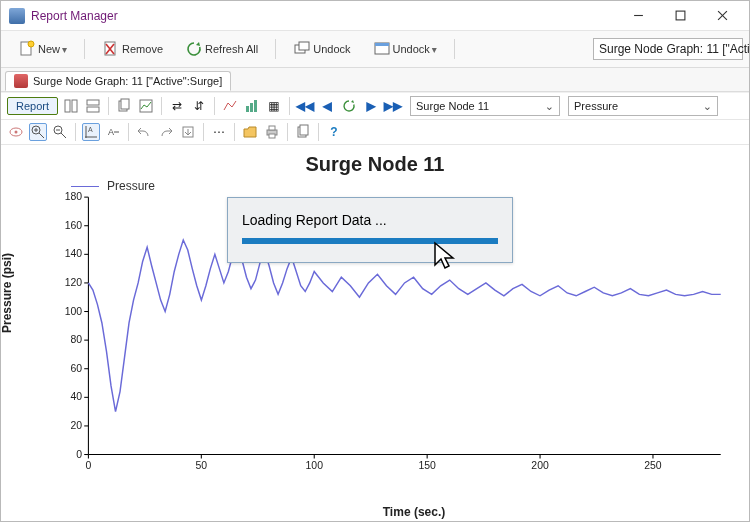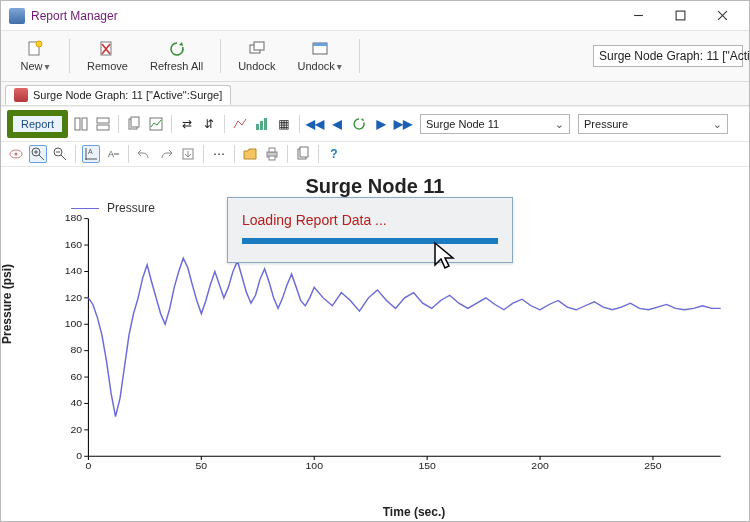--- a/index.html
+++ b/index.html
@@ -6,47 +6,47 @@
   html, body { margin: 0; padding: 0; font-family: "Segoe UI", Tahoma, sans-serif; font-size: 12px; color: #222; background: #fff;}
   .window { width: 750px; height: 522px; border: 1px solid #b9b9b9; background: #fff; display: flex; flex-direction: column; position: relative; }
   .titlebar { height: 30px; display: flex; align-items: center; padding: 0 6px 0 8px; background: #fff; border-bottom: 1px solid #e5e5e5;}
   .titlebar .app-icon { width: 16px; height: 16px; background: linear-gradient(180deg,#7fa7d8,#3f6ea8); border-radius: 2px; margin-right: 6px;}
   .titlebar .title { flex: 1; font-size: 12px; color: #701a75; }
   .win-btn { width: 42px; height: 28px; display: flex; align-items: center; justify-content: center; color: #555; }
   .win-btn svg { width: 11px; height: 11px; }
   .toolbar { display: flex; align-items: stretch; padding: 4px 6px; border-bottom: 1px solid #dcdcdc; background: #f9f9f9; gap: 0;}
   .tb-group { display: flex; align-items: stretch; }
   .tb-sep { width: 1px; background: #d5d5d5; margin: 4px 6px;}
-  .tb-btn { min-width: 56px; padding: 4px 10px 4px 10px; display: flex; flex-direction: column; align-items: center; justify-content: center; gap: 2px; border: 1px solid transparent; border-radius: 2px; font-size: 11px; color: #333;}
+  .tb-btn { min-width: 56px; padding: 4px 10px 4px 10px; display: flex; flex-direction: row; align-items: center; justify-content: center; gap: 2px; border: 1px solid transparent; border-radius: 2px; font-size: 11px; color: #333;}
   .tb-btn .ico { width: 18px; height: 18px; display:flex; align-items:center; justify-content:center; }
   .tb-btn .caret { margin-left: 2px; font-size: 10px; color:#666;}
   .tb-right { margin-left: auto; display:flex; align-items:center;}
   .combo { height: 22px; border: 1px solid #b5b5b5; background:#fff; display:flex; align-items:center; padding: 0 5px; font-size: 12px; color:#222;}
   .combo .cv { flex:1; white-space:nowrap;}
   .combo .dd { color:#555; margin-left:6px;}
   .doc-tabbar { padding: 3px 4px 0 4px; background:#f7f7f7; border-bottom:1px solid #dcdcdc; display:flex;}
   .doc-tab { display:flex; align-items:center; gap:5px; border:1px solid #c7c7c7; border-bottom-color:#fff; background:#fff; padding:2px 8px; font-size:11px; border-radius:3px 3px 0 0;}
   .doc-tab .ic{width:14px;height:14px;background:linear-gradient(180deg,#e06666,#b33a3a);border-radius:2px;}
   .rtoolbar1, .rtoolbar2 { display:flex; align-items:center; gap:4px; padding:3px 6px; background:#fff; border-bottom:1px solid #e6e6e6;}
   .rtoolbar1 { border-top:1px solid #f0f0f0;}
-  .rtoolbar1 .report-btn { border:6px solid #4d7c0f; background:#eaf2fc; color:#1a4a80; padding:2px 8px; border-radius:2px; font-size:11px;}
+  .rtoolbar1 .report-btn { border:1px solid #4d7c0f; background:#eaf2fc; color:#1a4a80; padding:2px 8px; border-radius:2px; font-size:11px;}
   .small-ico { width:18px; height:18px; display:flex; align-items:center; justify-content:center; border:1px solid transparent; border-radius:2px;}
   .small-sep { width:1px; height:18px; background:#d5d5d5; margin:0 2px;}
   .nav-arrow { color:#1a5fb4; font-weight:bold;}
   .rtoolbar1 .combo { height:20px; font-size:11px;}
   .chart-area { position:relative; flex:1; overflow:hidden; padding: 6px 10px 10px 10px;}
   .chart-title { text-align:center; font-size:20px; font-weight:700; margin: 2px 0 2px 0;}
   .legend { position:absolute; left:70px; top:34px; display:flex; align-items:center; gap:8px; font-size:12px; color:#333;}
   .legend .sw { width:28px; height:0; border-top:1.5px solid #6a6ad8;}
   .plot { position:absolute; left:56px; right:22px; top:46px; bottom:44px;}
   .plot svg { width:100%; height:100%; }
   .ylabel { position:absolute; left:6px; top:50%; transform: translateY(-50%) rotate(-90deg); transform-origin:left center; font-size:12px; font-weight:600; white-space:nowrap;}
   .xlabel { position:absolute; left:50%; bottom:2px; transform:translateX(-50%); font-size:12px; font-weight:600;margin-left:39px;}
   .dialog { position:absolute; left:226px; top:196px; width:286px; border:1px solid #8aa8c2; background:#eef0f2; box-shadow: 0 1px 3px rgba(0,0,0,0.15);}
-  .dialog .msg { padding:14px 14px 10px 14px; font-size:14px; color:#b91c1c;}
+  .dialog .msg { padding:14px 14px 10px 14px; font-size:14px; color:#000000;}
   .dialog .bar { height:6px; margin:0 14px 18px 14px; background:#1b7cc1;}
   .cursor { position:absolute; left:432px; top:240px; pointer-events:none;}
   .cursor svg{width:26px;height:30px;}
 </style>
 </head>
 <body>
 
 <div class="window">
 
   <div class="titlebar">

